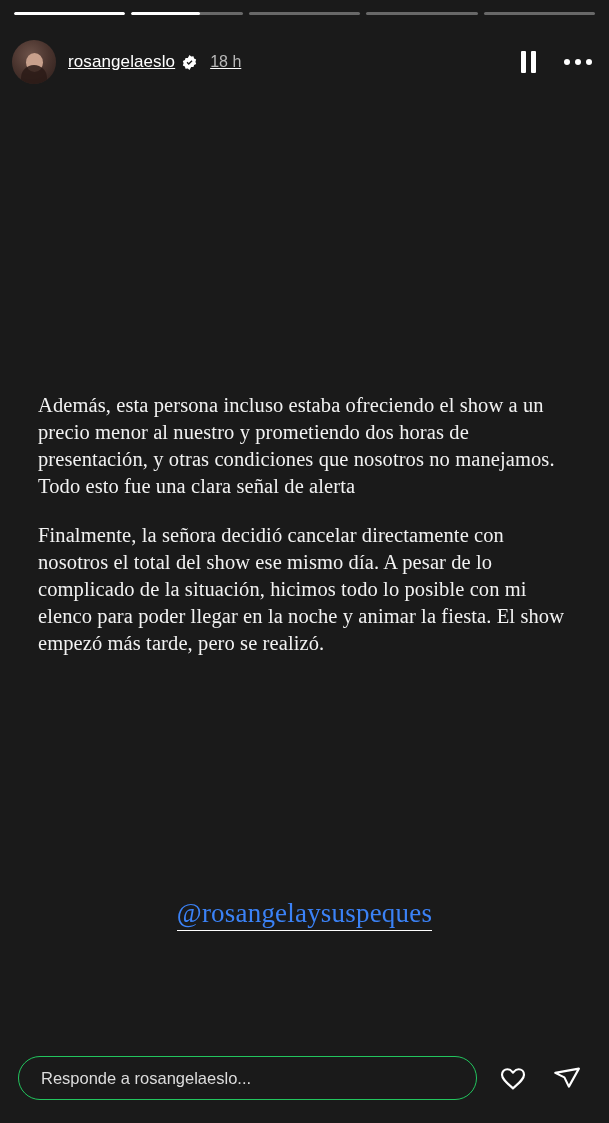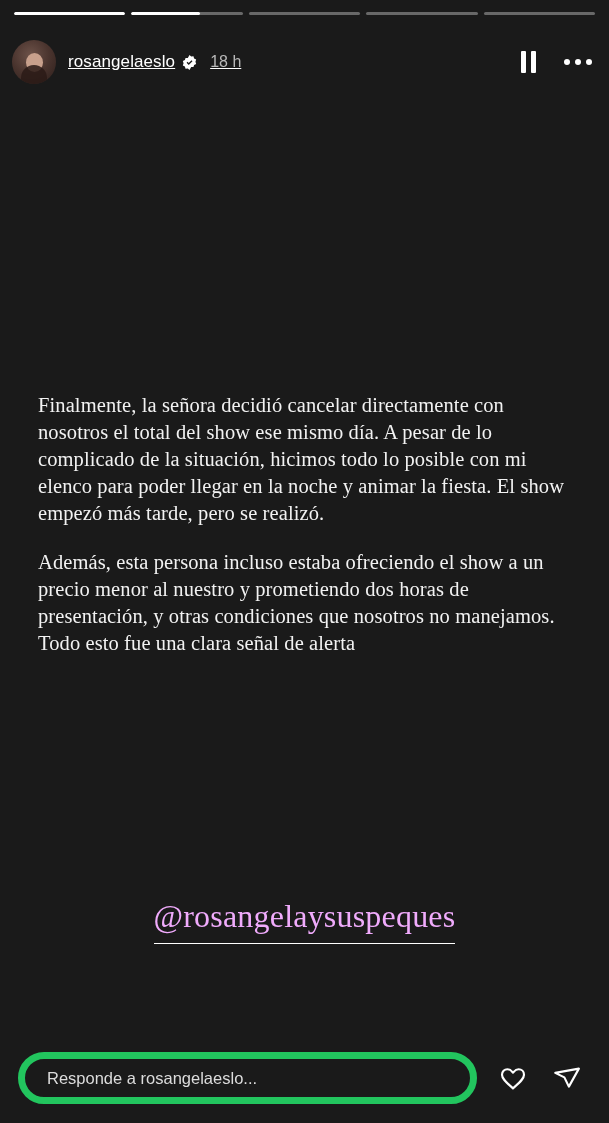--- a/index.html
+++ b/index.html
@@ -166,43 +166,43 @@
   .mention-wrap {
     position: absolute;
     top: 898px;
     left: 0;
     right: 0;
     text-align: center;
   }
   .mention {
     font-family: "Liberation Serif", serif;
     display: inline-block;
-    font-size: 32px;
-    color: #f0abfc;
+    font-size: 27px;
+    color: #3b82f6;
     border-bottom: 1.5px solid #ffffff;
-    padding-bottom: 8px;
+    padding-bottom: 1px;
     letter-spacing: 0.2px;
   }
 
   
   .footer {
     position: absolute;
     left: 0;
     right: 0;
     bottom: 0;
     height: 90px;
     display: flex;
     align-items: center;
     padding: 0 18px;
     box-sizing: border-box;
   }
   .reply-box {
     flex: 1 1 auto;
-    height: 52px;
-    border: 7px solid #22c55e;
+    height: 44px;
+    border: 1px solid #22c55e;
     border-radius: 26px;
     display: flex;
     align-items: center;
     padding: 0 22px;
     box-sizing: border-box;
     background: transparent;
   }
   .reply-placeholder {
     font-size: 16.5px;
     color: #dcdcdc;
@@ -262,22 +262,22 @@
         <i></i>
       </div>
     <div class="more-btn">
         <i></i>
         <i></i>
         <i></i>
       </div>
   </div>
 
   <div class="content">
+    <p class="para">Además, esta persona incluso estaba ofreciendo el show a un precio menor al nuestro y prometiendo dos horas de presentación, y otras condiciones que nosotros no manejamos. Todo esto fue una clara señal de alerta</p>
     <p class="para">Finalmente, la señora decidió cancelar directamente con nosotros el total del show ese mismo día. A pesar de lo complicado de la situación, hicimos todo lo posible con mi elenco para poder llegar en la noche y animar la fiesta. El show empezó más tarde, pero se realizó.</p>
-    <p class="para">Además, esta persona incluso estaba ofreciendo el show a un precio menor al nuestro y prometiendo dos horas de presentación, y otras condiciones que nosotros no manejamos. Todo esto fue una clara señal de alerta</p>
   </div>
 
   <div class="mention-wrap">
     <span class="mention">@rosangelaysuspeques</span>
   </div>
 
   <div class="footer">
     <div class="reply-box">
       <span class="reply-placeholder">Responde a rosangelaeslo...</span>
     </div>

